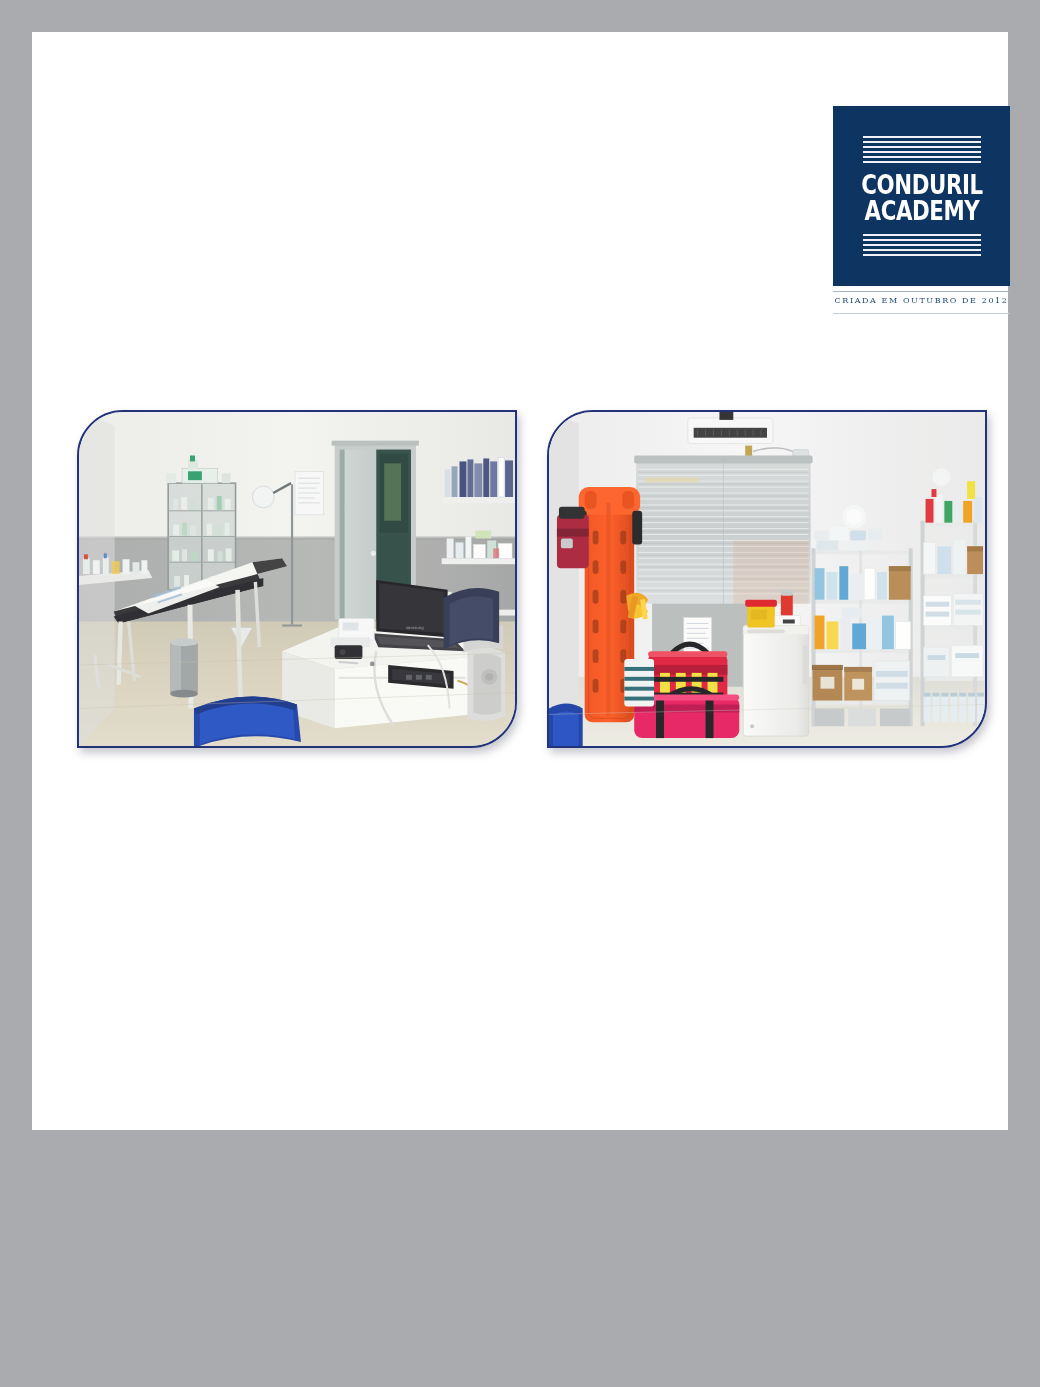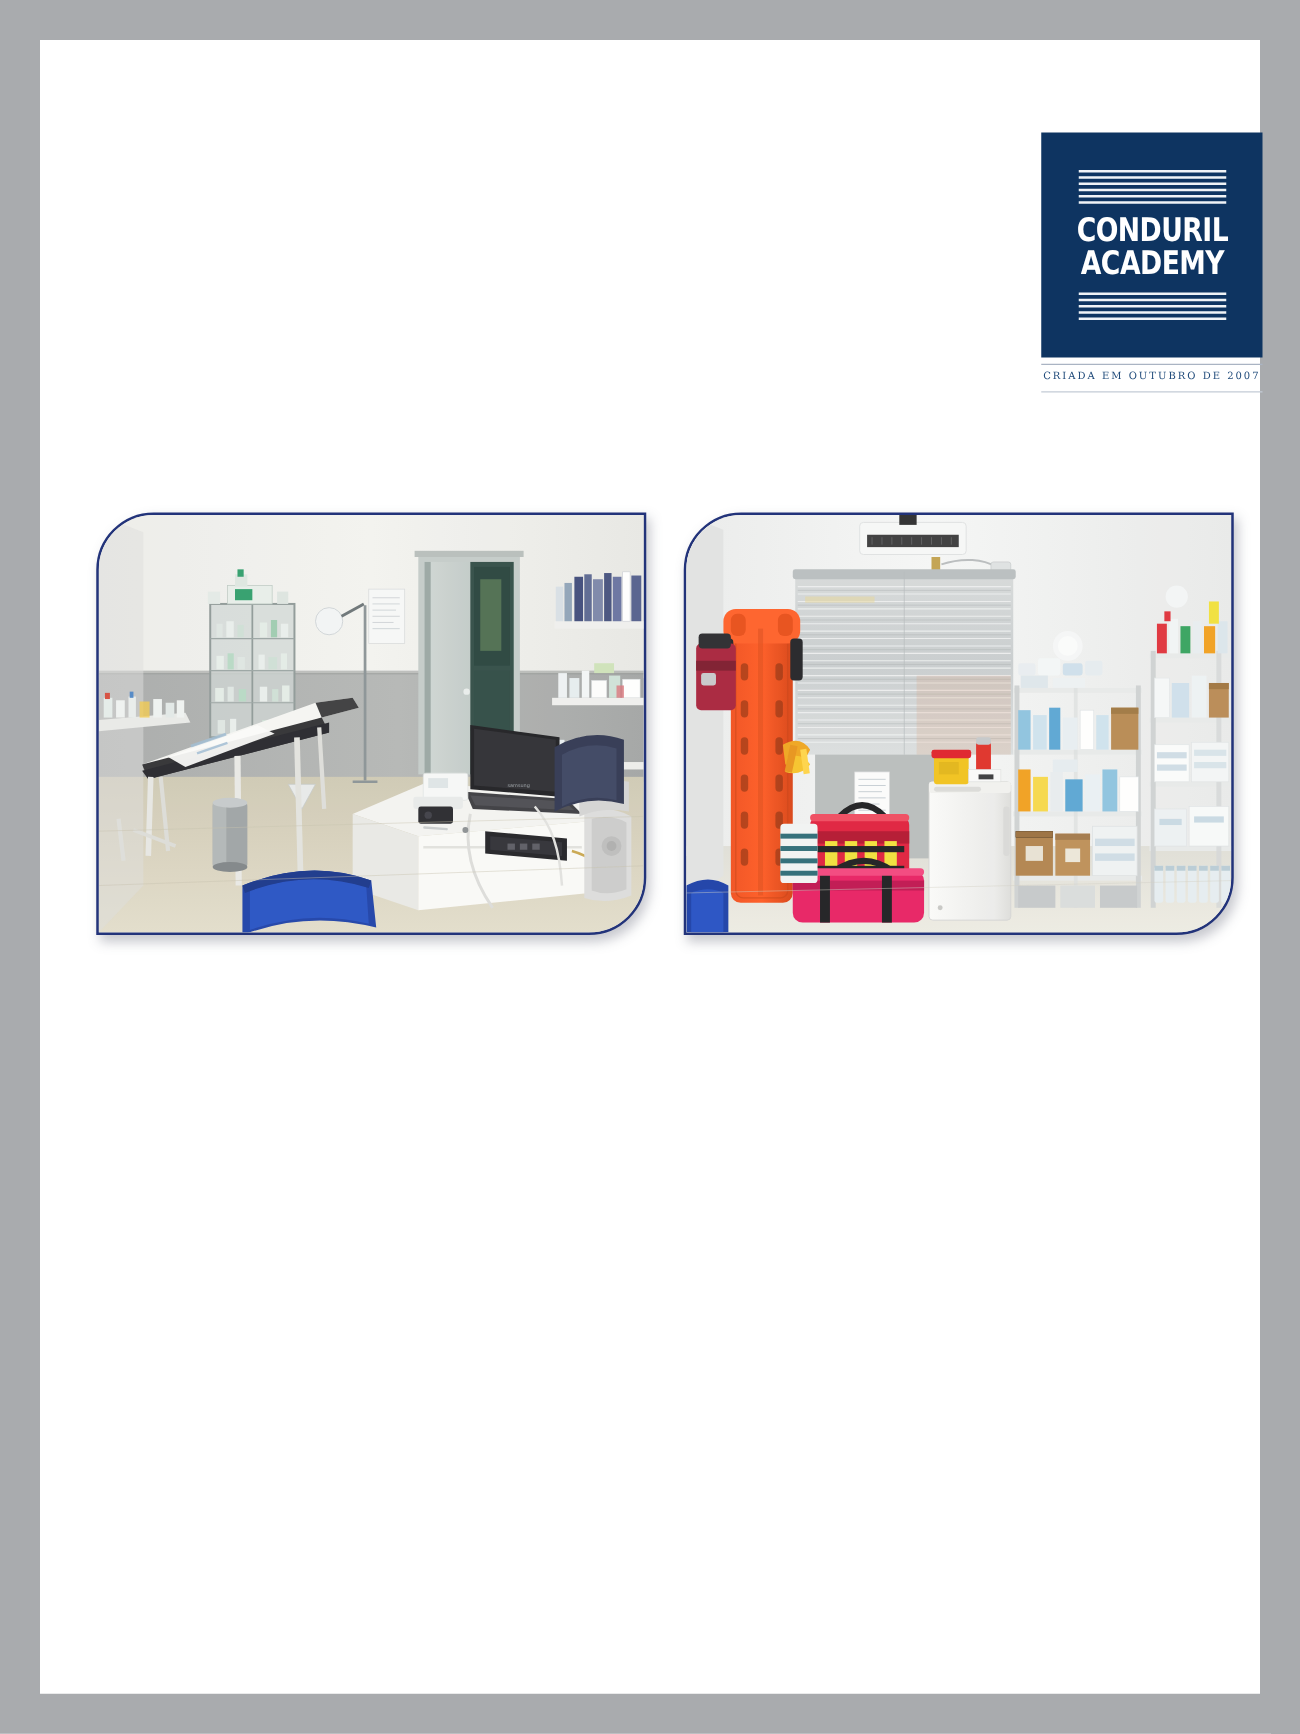--- a/index.html
+++ b/index.html
@@ -12,21 +12,21 @@
     background: #a9abae;
     font-family: "Liberation Sans", sans-serif;
     overflow: hidden;
   }
 
   .page-sheet {
     position: absolute;
     left: 32px;
     top: 32px;
     width: 976px;
-    height: 1323px;
+    height: 1098px;
     background: #ffffff;
   }
 
   
   .logo-block {
     position: absolute;
     left: 768px;
     top: 42px;
     width: 180px;
     height: 240px;
@@ -150,21 +150,21 @@
         <div class="bar"></div>
           <div class="bar"></div>
           <div class="bar"></div>
         <div class="bar"></div>
           <div class="bar"></div>
       </div>
 
     </div>
 
     <div class="logo-rule"></div>
-    <div class="logo-tagline">CRIADA EM OUTUBRO DE 2007</div>
+    <div class="logo-tagline">CRIADA EM OUTUBRO DE 2012</div>
     <div class="logo-rule-2"></div>
   </div>
 
   <div class="photo-row">
 
     <div class="photo-frame left">
       <svg viewBox="0 0 440 338" preserveAspectRatio="none">
         <defs>
           <linearGradient id="ex-floor" x1="0" y1="0" x2="0" y2="1">
             <stop offset="0" stop-color="#cfc9b4"></stop>

